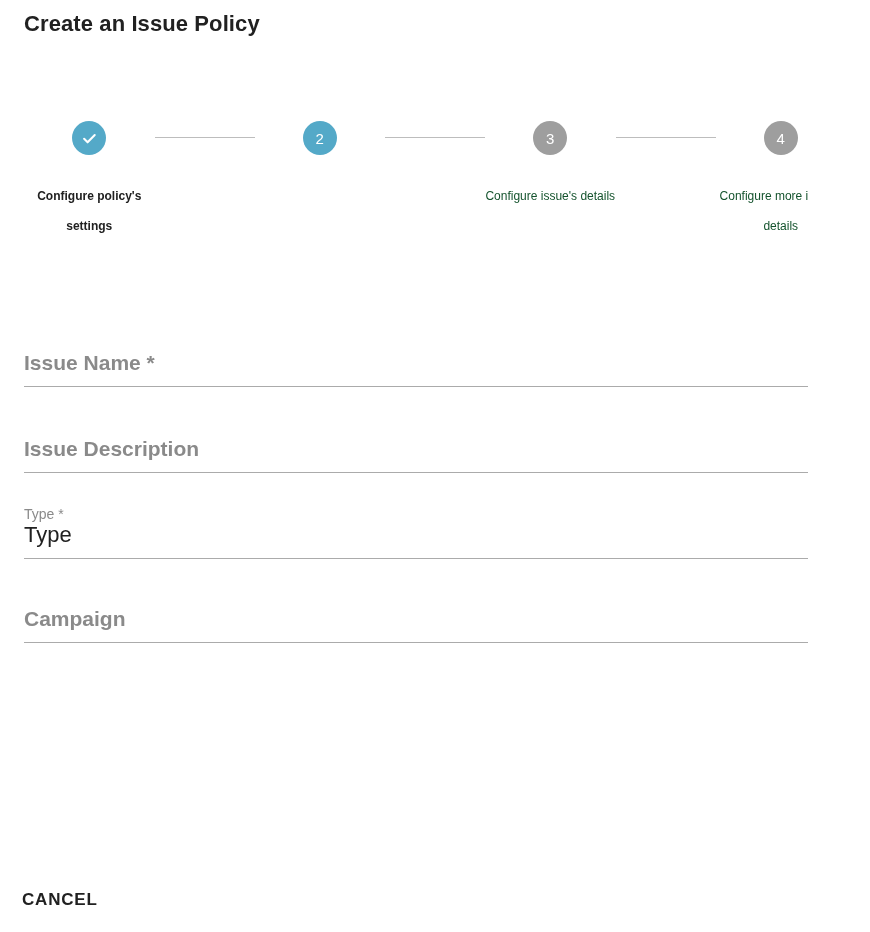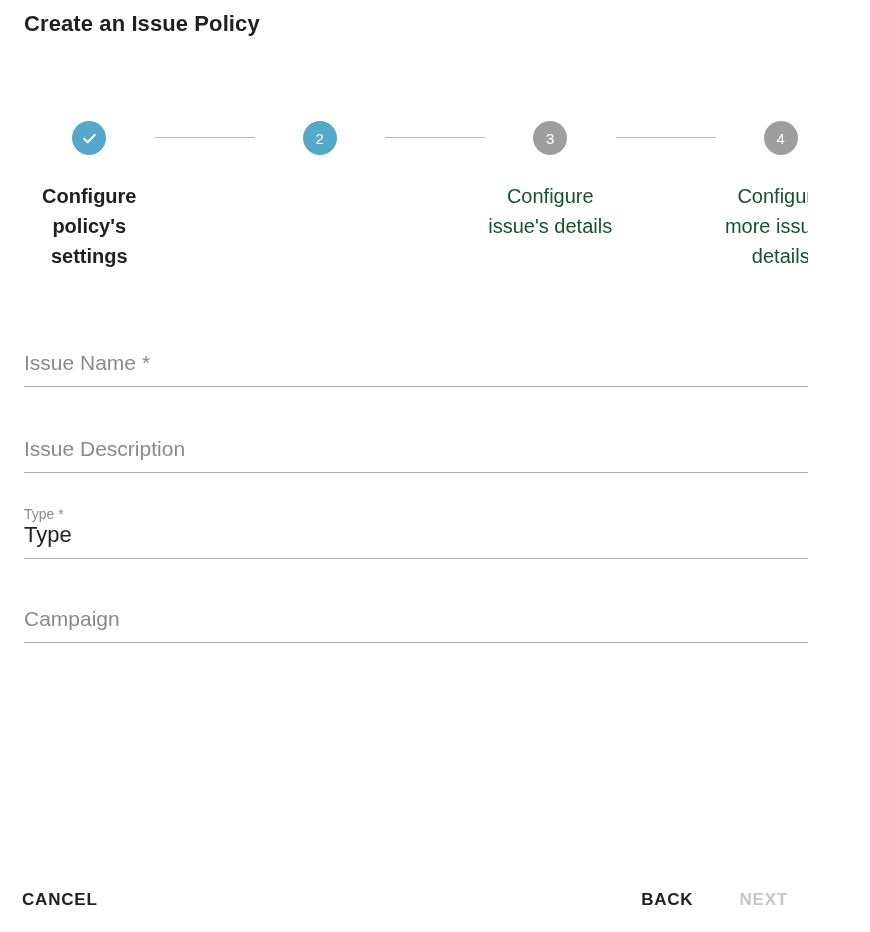--- a/index.html
+++ b/index.html
@@ -67,21 +67,21 @@
   }
 
   .step-circle.active,
   .step-circle.done { background: #54a9c8; }
   .step-circle.inactive { background: #9e9e9e; }
 
   .step-circle svg { display: block; }
 
   .step-label {
     margin-top: 26px;
-    font-size: 20px;
+    font-size: 12px;
     line-height: 30px;
     text-align: center;
     max-width: 180px;
     word-wrap: break-word;
   }
 
   .step-label.strong {
     color: #212121;
     font-weight: bold;
   }
@@ -117,21 +117,21 @@
     margin-bottom: 32px;
   }
 
   .field.select-field { margin-bottom: 30px; }
   .field.last { margin-bottom: 0; }
 
   .field-placeholder {
     font-size: 21px;
     line-height: 26px;
     color: #8a8a8a;
-    font-weight: normal;
+    font-weight: bold;
     white-space: nowrap;
   }
 
   .floating-label {
     position: absolute;
     left: 0;
     top: 0;
     font-size: 14px;
     line-height: 18px;
     color: #8a8a8a;
@@ -262,19 +262,15 @@
     <div class="field last">
       <span class="field-placeholder">Campaign</span>
     </div>
 
   </div>
 
   <div class="actions">
     <div class="actions-left">
       <button class="text-button">CANCEL</button>
     </div>
-    <div class="actions-right">
-      <button class="text-button">BACK</button>
-      <button class="text-button disabled" disabled="">NEXT</button>
-    </div>
   </div>
 
 </div>
 
 </body></html>

